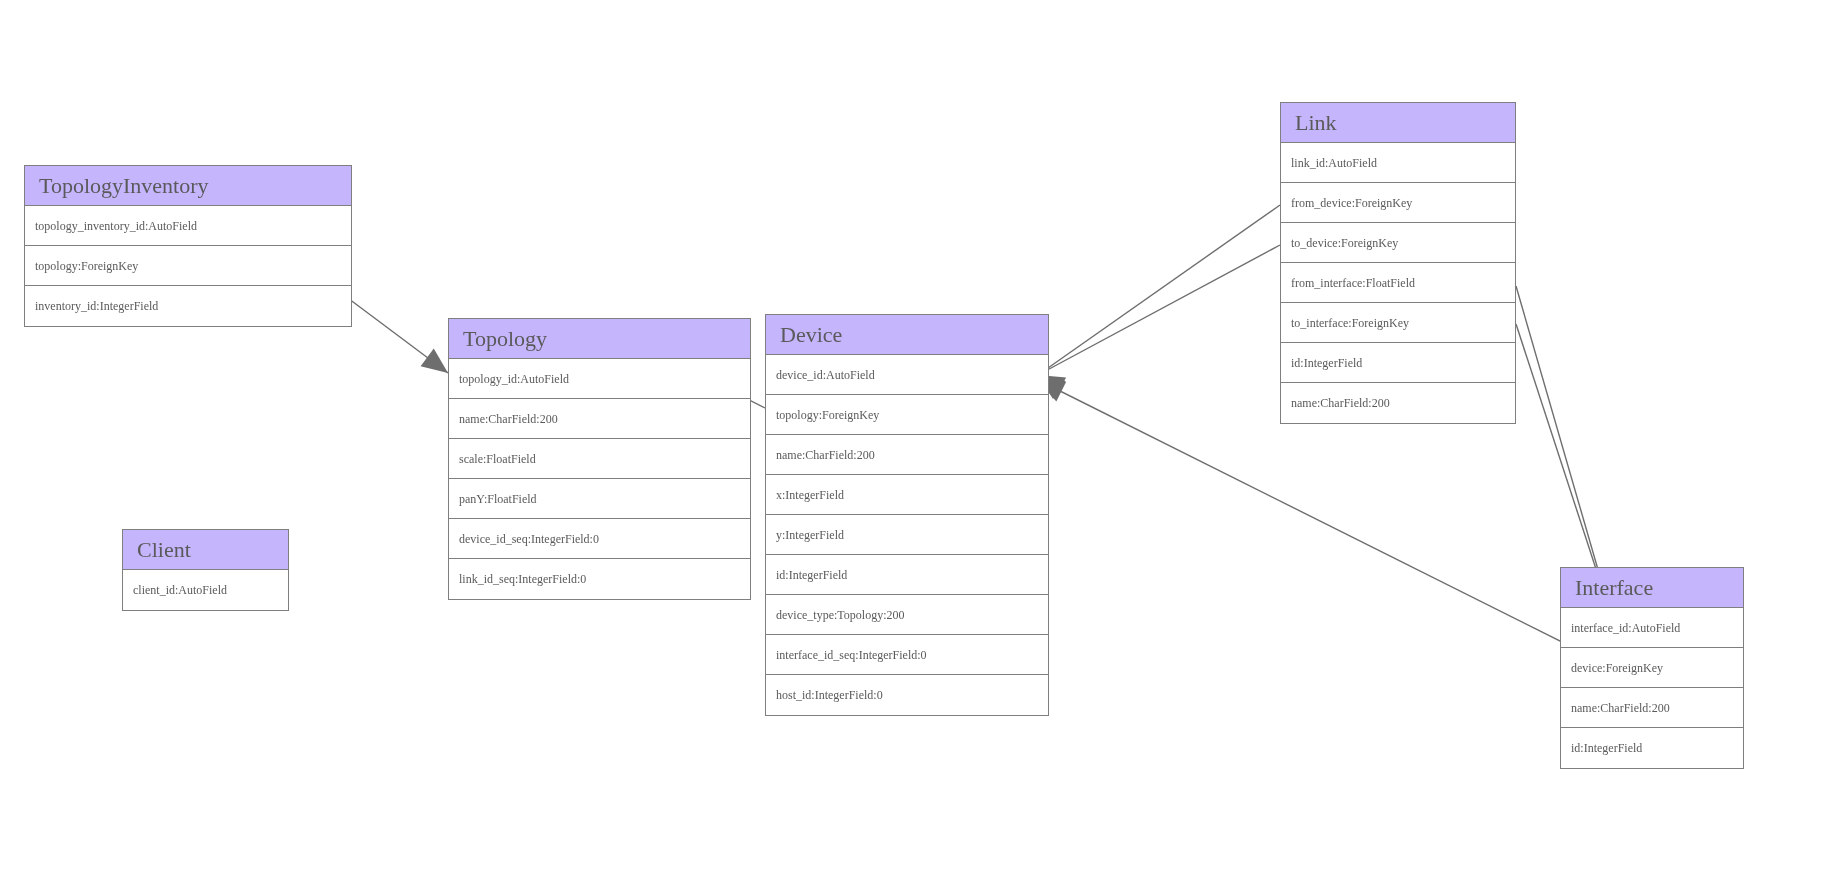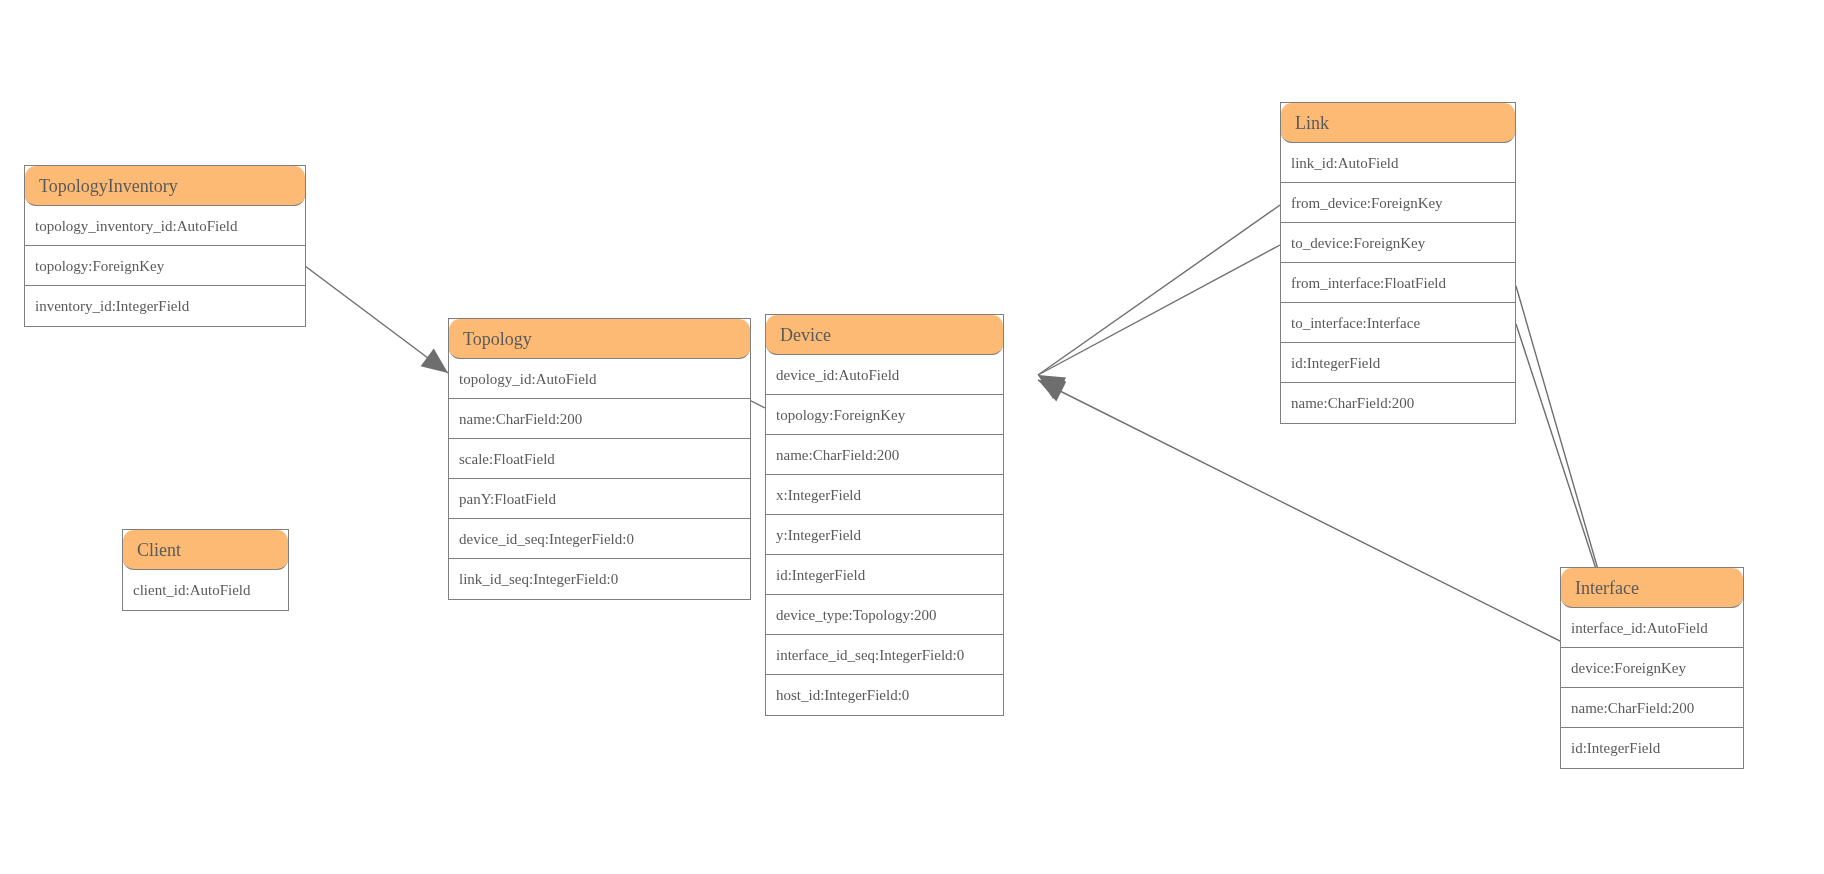--- a/index.html
+++ b/index.html
@@ -25,40 +25,39 @@
   }
   .entity {
     position: absolute;
     box-sizing: border-box;
     background: #ffffff;
     border: 1px solid #7f7f7f;
     z-index: 5;
   }
   .entity-header {
     box-sizing: border-box;
-    background: #fdba74;
+    background: #c4b5fd;
     border-bottom: 1px solid #7f7f7f;
     height: 40px;
     line-height: 40px;
     padding: 0 0 0 14px;
-    font-size: 18px;
+    font-size: 22px;
     color: #5a5a5a;
     white-space: nowrap;
     overflow: hidden;
-    border-radius: 11px;
   }
   .entity-rows {
     display: block;
   }
   .entity-row {
     box-sizing: border-box;
     height: 40px;
     line-height: 40px;
     padding: 0 10px 0 10px;
-    font-size: 15px;
+    font-size: 12px;
     color: #5a5a5a;
     border-bottom: 1px solid #7f7f7f;
     white-space: nowrap;
     overflow: hidden;
   }
   .entity-row:last-child {
     border-bottom: none;
   }
 </style>
 </head>
@@ -91,61 +90,61 @@
         <polyline points="1516,324 1612,618" fill="none" stroke="#6e6e6e" stroke-width="1.4"></polyline>
         <polygon points="0,0 -26,-11 -26,11" fill="#6e6e6e" transform="translate(1612,618) rotate(71.9)"></polygon>
       </g>
       <g>
         <polyline points="1610,666 1038,380" fill="none" stroke="#6e6e6e" stroke-width="1.4"></polyline>
         <polygon points="0,0 -26,-11 -26,11" fill="#6e6e6e" transform="translate(1038,380) rotate(206.6)"></polygon>
       </g>
     </svg>
 
   <div id="entity-layer">
-      <div class="entity" style="left: 24px; top: 165px; width: 282px;">
+      <div class="entity" style="left: 24px; top: 165px; width: 328px;">
         <div class="entity-header">TopologyInventory</div>
         <div class="entity-rows">
           <div class="entity-row">topology_inventory_id:AutoField</div>
           <div class="entity-row">topology:ForeignKey</div>
           <div class="entity-row">inventory_id:IntegerField</div>
         </div>
       </div>
       <div class="entity" style="left: 448px; top: 318px; width: 303px;">
         <div class="entity-header">Topology</div>
         <div class="entity-rows">
           <div class="entity-row">topology_id:AutoField</div>
           <div class="entity-row">name:CharField:200</div>
           <div class="entity-row">scale:FloatField</div>
           <div class="entity-row">panY:FloatField</div>
           <div class="entity-row">device_id_seq:IntegerField:0</div>
           <div class="entity-row">link_id_seq:IntegerField:0</div>
         </div>
       </div>
-      <div class="entity" style="left: 765px; top: 314px; width: 239px;">
+      <div class="entity" style="left: 765px; top: 314px; width: 284px;">
         <div class="entity-header">Device</div>
         <div class="entity-rows">
           <div class="entity-row">device_id:AutoField</div>
           <div class="entity-row">topology:ForeignKey</div>
           <div class="entity-row">name:CharField:200</div>
           <div class="entity-row">x:IntegerField</div>
           <div class="entity-row">y:IntegerField</div>
           <div class="entity-row">id:IntegerField</div>
           <div class="entity-row">device_type:Topology:200</div>
           <div class="entity-row">interface_id_seq:IntegerField:0</div>
           <div class="entity-row">host_id:IntegerField:0</div>
         </div>
       </div>
       <div class="entity" style="left: 1280px; top: 102px; width: 236px;">
         <div class="entity-header">Link</div>
         <div class="entity-rows">
           <div class="entity-row">link_id:AutoField</div>
           <div class="entity-row">from_device:ForeignKey</div>
           <div class="entity-row">to_device:ForeignKey</div>
           <div class="entity-row">from_interface:FloatField</div>
-          <div class="entity-row">to_interface:Interface</div>
+          <div class="entity-row">to_interface:ForeignKey</div>
           <div class="entity-row">id:IntegerField</div>
           <div class="entity-row">name:CharField:200</div>
         </div>
       </div>
       <div class="entity" style="left: 1560px; top: 567px; width: 184px;">
         <div class="entity-header">Interface</div>
         <div class="entity-rows">
           <div class="entity-row">interface_id:AutoField</div>
           <div class="entity-row">device:ForeignKey</div>
           <div class="entity-row">name:CharField:200</div>

